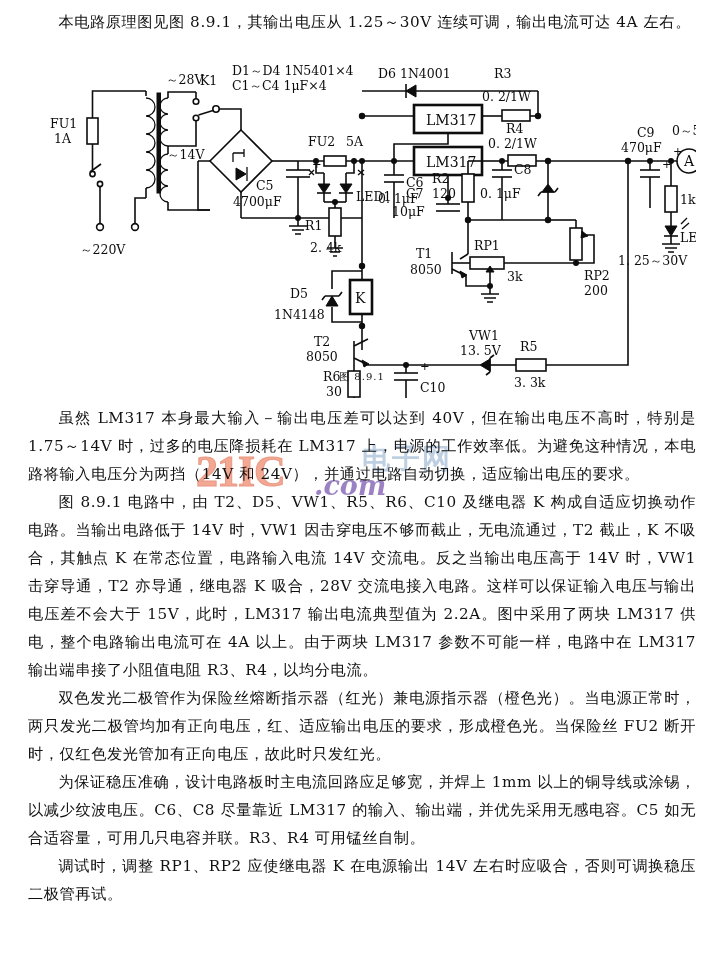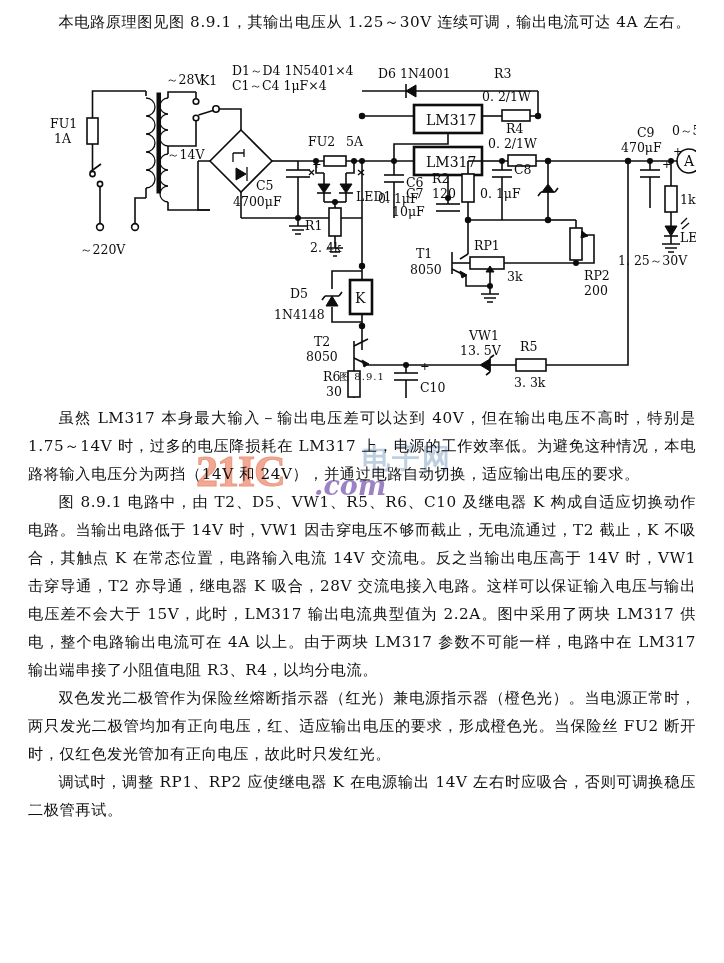--- a/index.html
+++ b/index.html
@@ -437,16 +437,17 @@
   <div id="watermark">
     <span class="wm-num">21IC</span>
     <span class="wm-com">.com</span>
     <span class="wm-cn">电子网</span>
   </div>
 
   <div class="textblock" id="body-block">
     <p class="para">虽然 LM317 本身最大输入－输出电压差可以达到 40V，但在输出电压不高时，特别是 1.75～14V 时，过多的电压降损耗在 LM317 上，电源的工作效率低。为避免这种情况，本电路将输入电压分为两挡（14V 和 24V），并通过电路自动切换，适应输出电压的要求。</p>
     <p class="para">图 8.9.1 电路中，由 T2、D5、VW1、R5、R6、C10 及继电器 K 构成自适应切换动作电路。当输出电路低于 14V 时，VW1 因击穿电压不够而截止，无电流通过，T2 截止，K 不吸合，其触点 K 在常态位置，电路输入电流 14V 交流电。反之当输出电压高于 14V 时，VW1 击穿导通，T2 亦导通，继电器 K 吸合，28V 交流电接入电路。这样可以保证输入电压与输出电压差不会大于 15V，此时，LM317 输出电流典型值为 2.2A。图中采用了两块 LM317 供电，整个电路输出电流可在 4A 以上。由于两块 LM317 参数不可能一样，电路中在 LM317 输出端串接了小阻值电阻 R3、R4，以均分电流。</p>
     <p class="para">双色发光二极管作为保险丝熔断指示器（红光）兼电源指示器（橙色光）。当电源正常时，两只发光二极管均加有正向电压，红、适应输出电压的要求，形成橙色光。当保险丝 FU2 断开时，仅红色发光管加有正向电压，故此时只发红光。</p>
+    <p class="para">为保证稳压准确，设计电路板时主电流回路应足够宽，并焊上 1mm 以上的铜导线或涂锡，以减少纹波电压。C6、C8 尽量靠近 LM317 的输入、输出端，并优先采用无感电容。C5 如无合适容量，可用几只电容并联。R3、R4 可用锰丝自制。</p>
     <p class="para">调试时，调整 RP1、RP2 应使继电器 K 在电源输出 14V 左右时应吸合，否则可调换稳压二极管再试。</p>
   </div>
 
 </div>
 
 </body></html>

